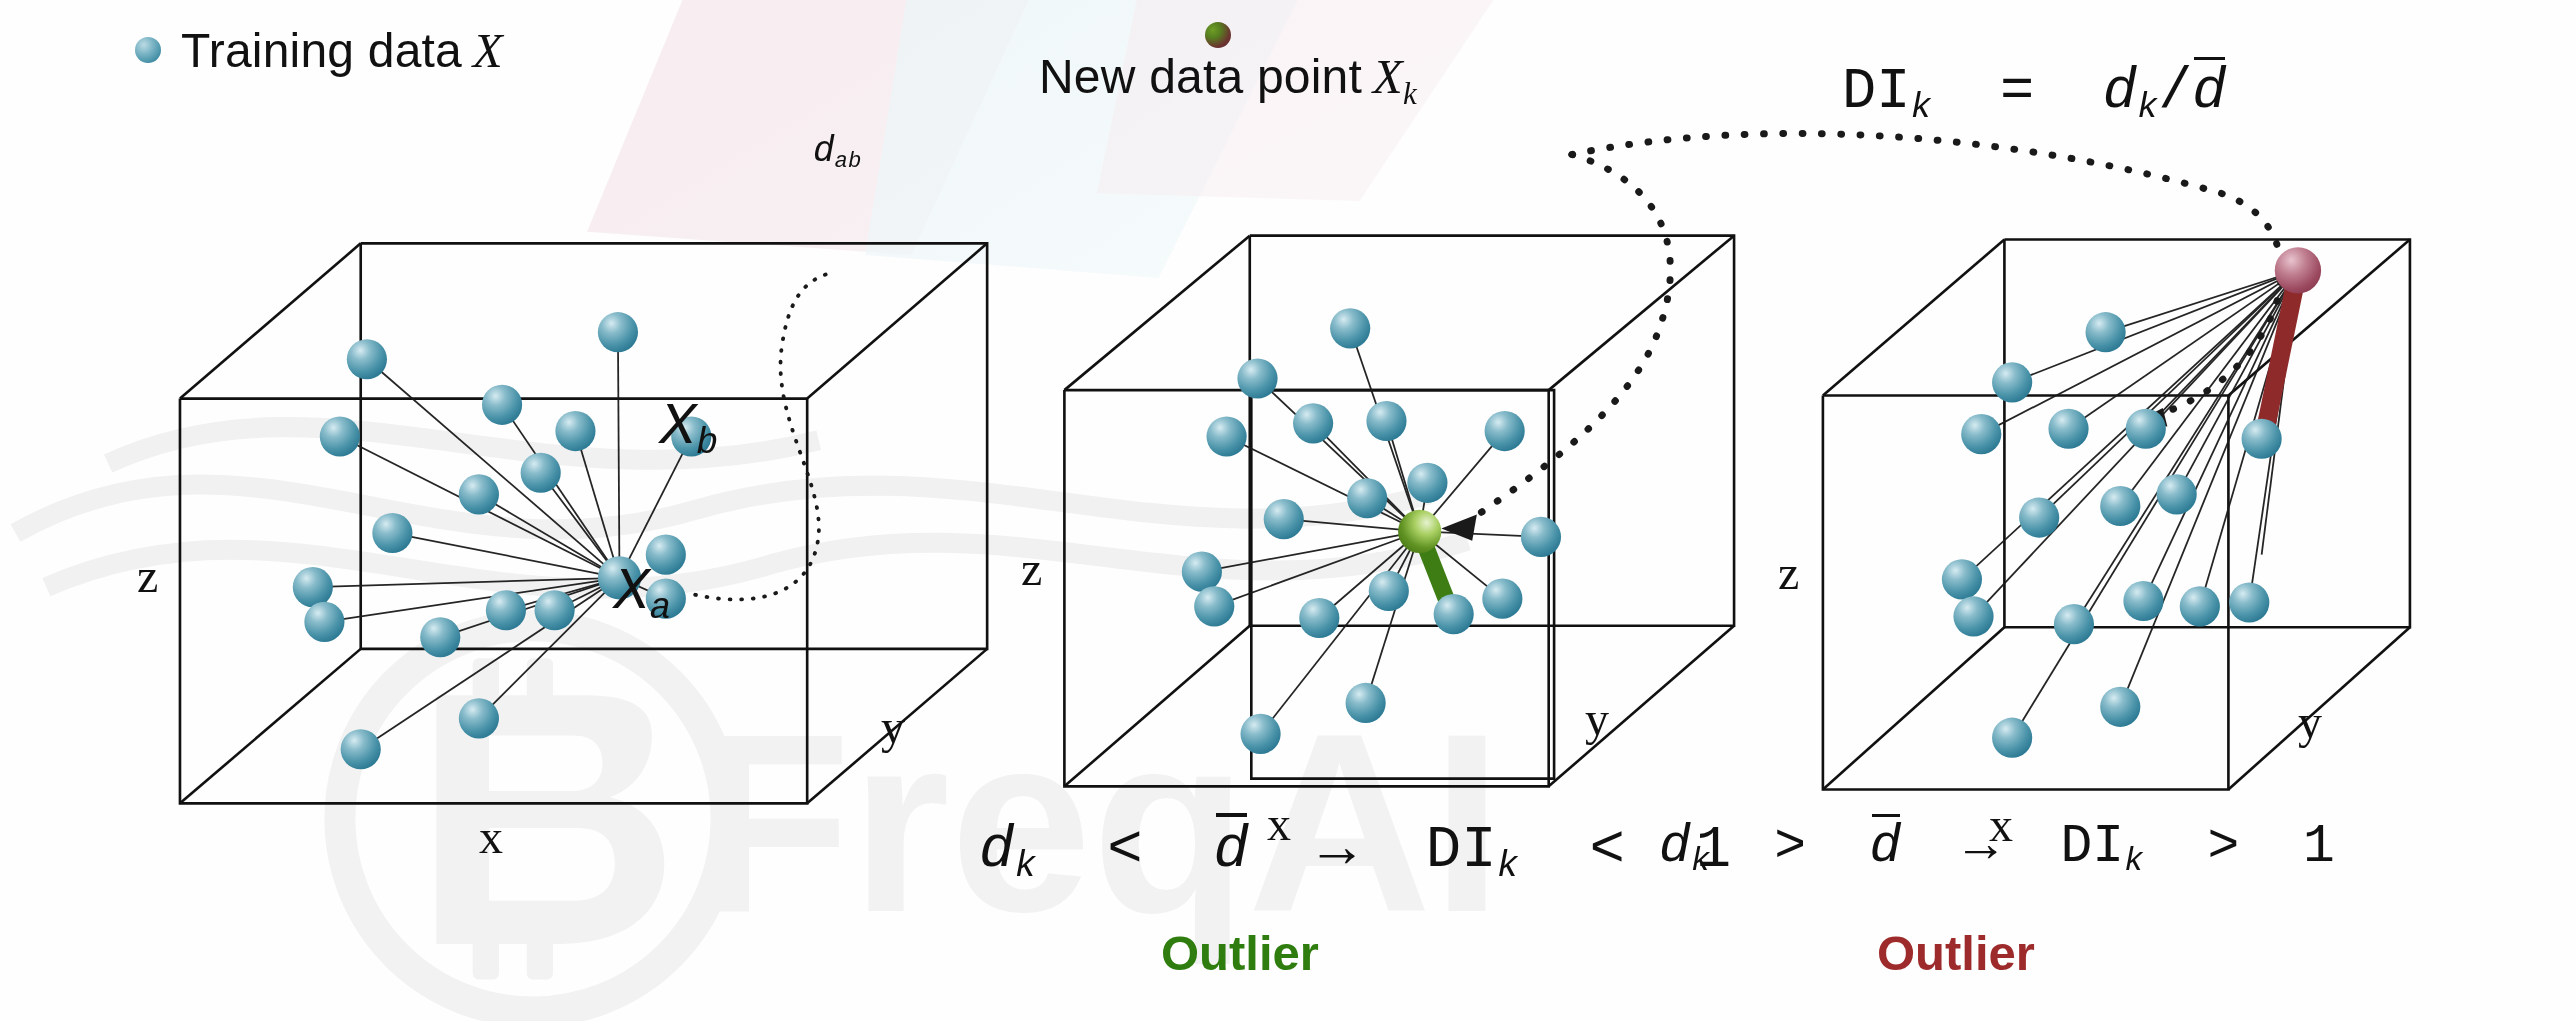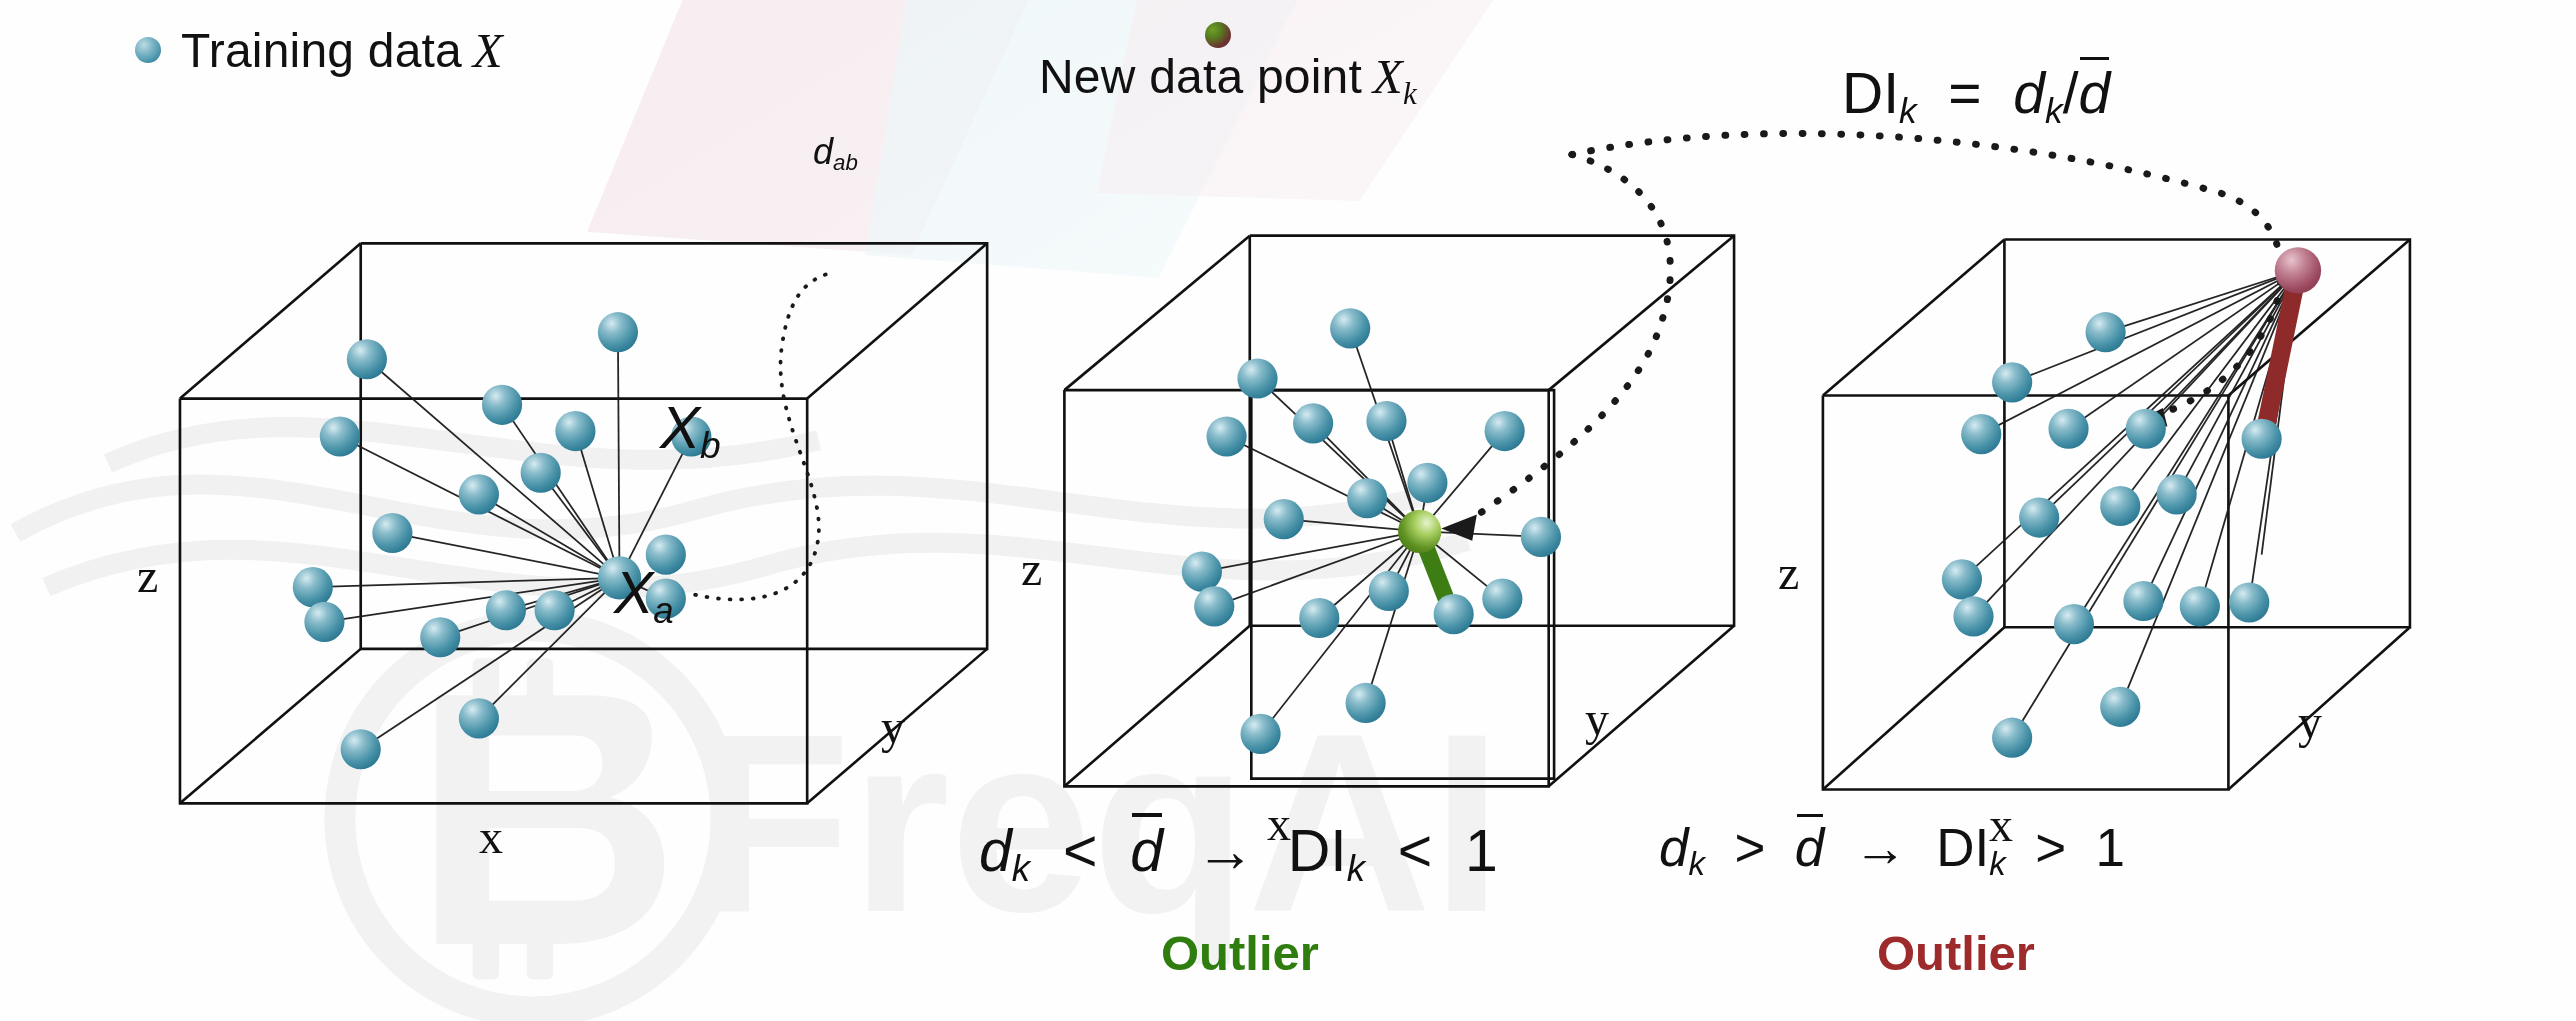--- a/index.html
+++ b/index.html
@@ -31,21 +31,21 @@
     background:radial-gradient(circle at 34% 30%, #bcdbe4 0%, #79b3c4 38%, #3d8ba3 78%, #2a7590 100%);
   }
   .mk-dot-new{
     width:26px;height:26px;border-radius:50%;
     background:radial-gradient(circle at 30% 30%, #6f9e27 0%, #57801f 30%, #6b3430 68%, #5b2726 100%);
   }
   .mk-dash-thin{width:29px;height:3.1px;background:#8d8d8d;border-radius:0.8px;}
   .mk-dash-thick{width:37px;height:15.4px;background:#2b2b2b;border-radius:2.3px;}
   
   .math{
-    position:absolute;font-family:Liberation Sans, sans-serif;
+    position:absolute;font-family:Liberation Mono, monospace;
     color:#111;white-space:nowrap;
   }
   .math i{font-style:italic;}
   .math .sub{font-size:0.62em;vertical-align:-0.28em;font-style:italic;}
   .math .up{font-style:normal;}
   .bar{position:relative;display:inline-block;}
   .bar::after{
     content:"";position:absolute;left:6%;right:4%;top:-0.06em;height:0.055em;
     background:#111;
   }

